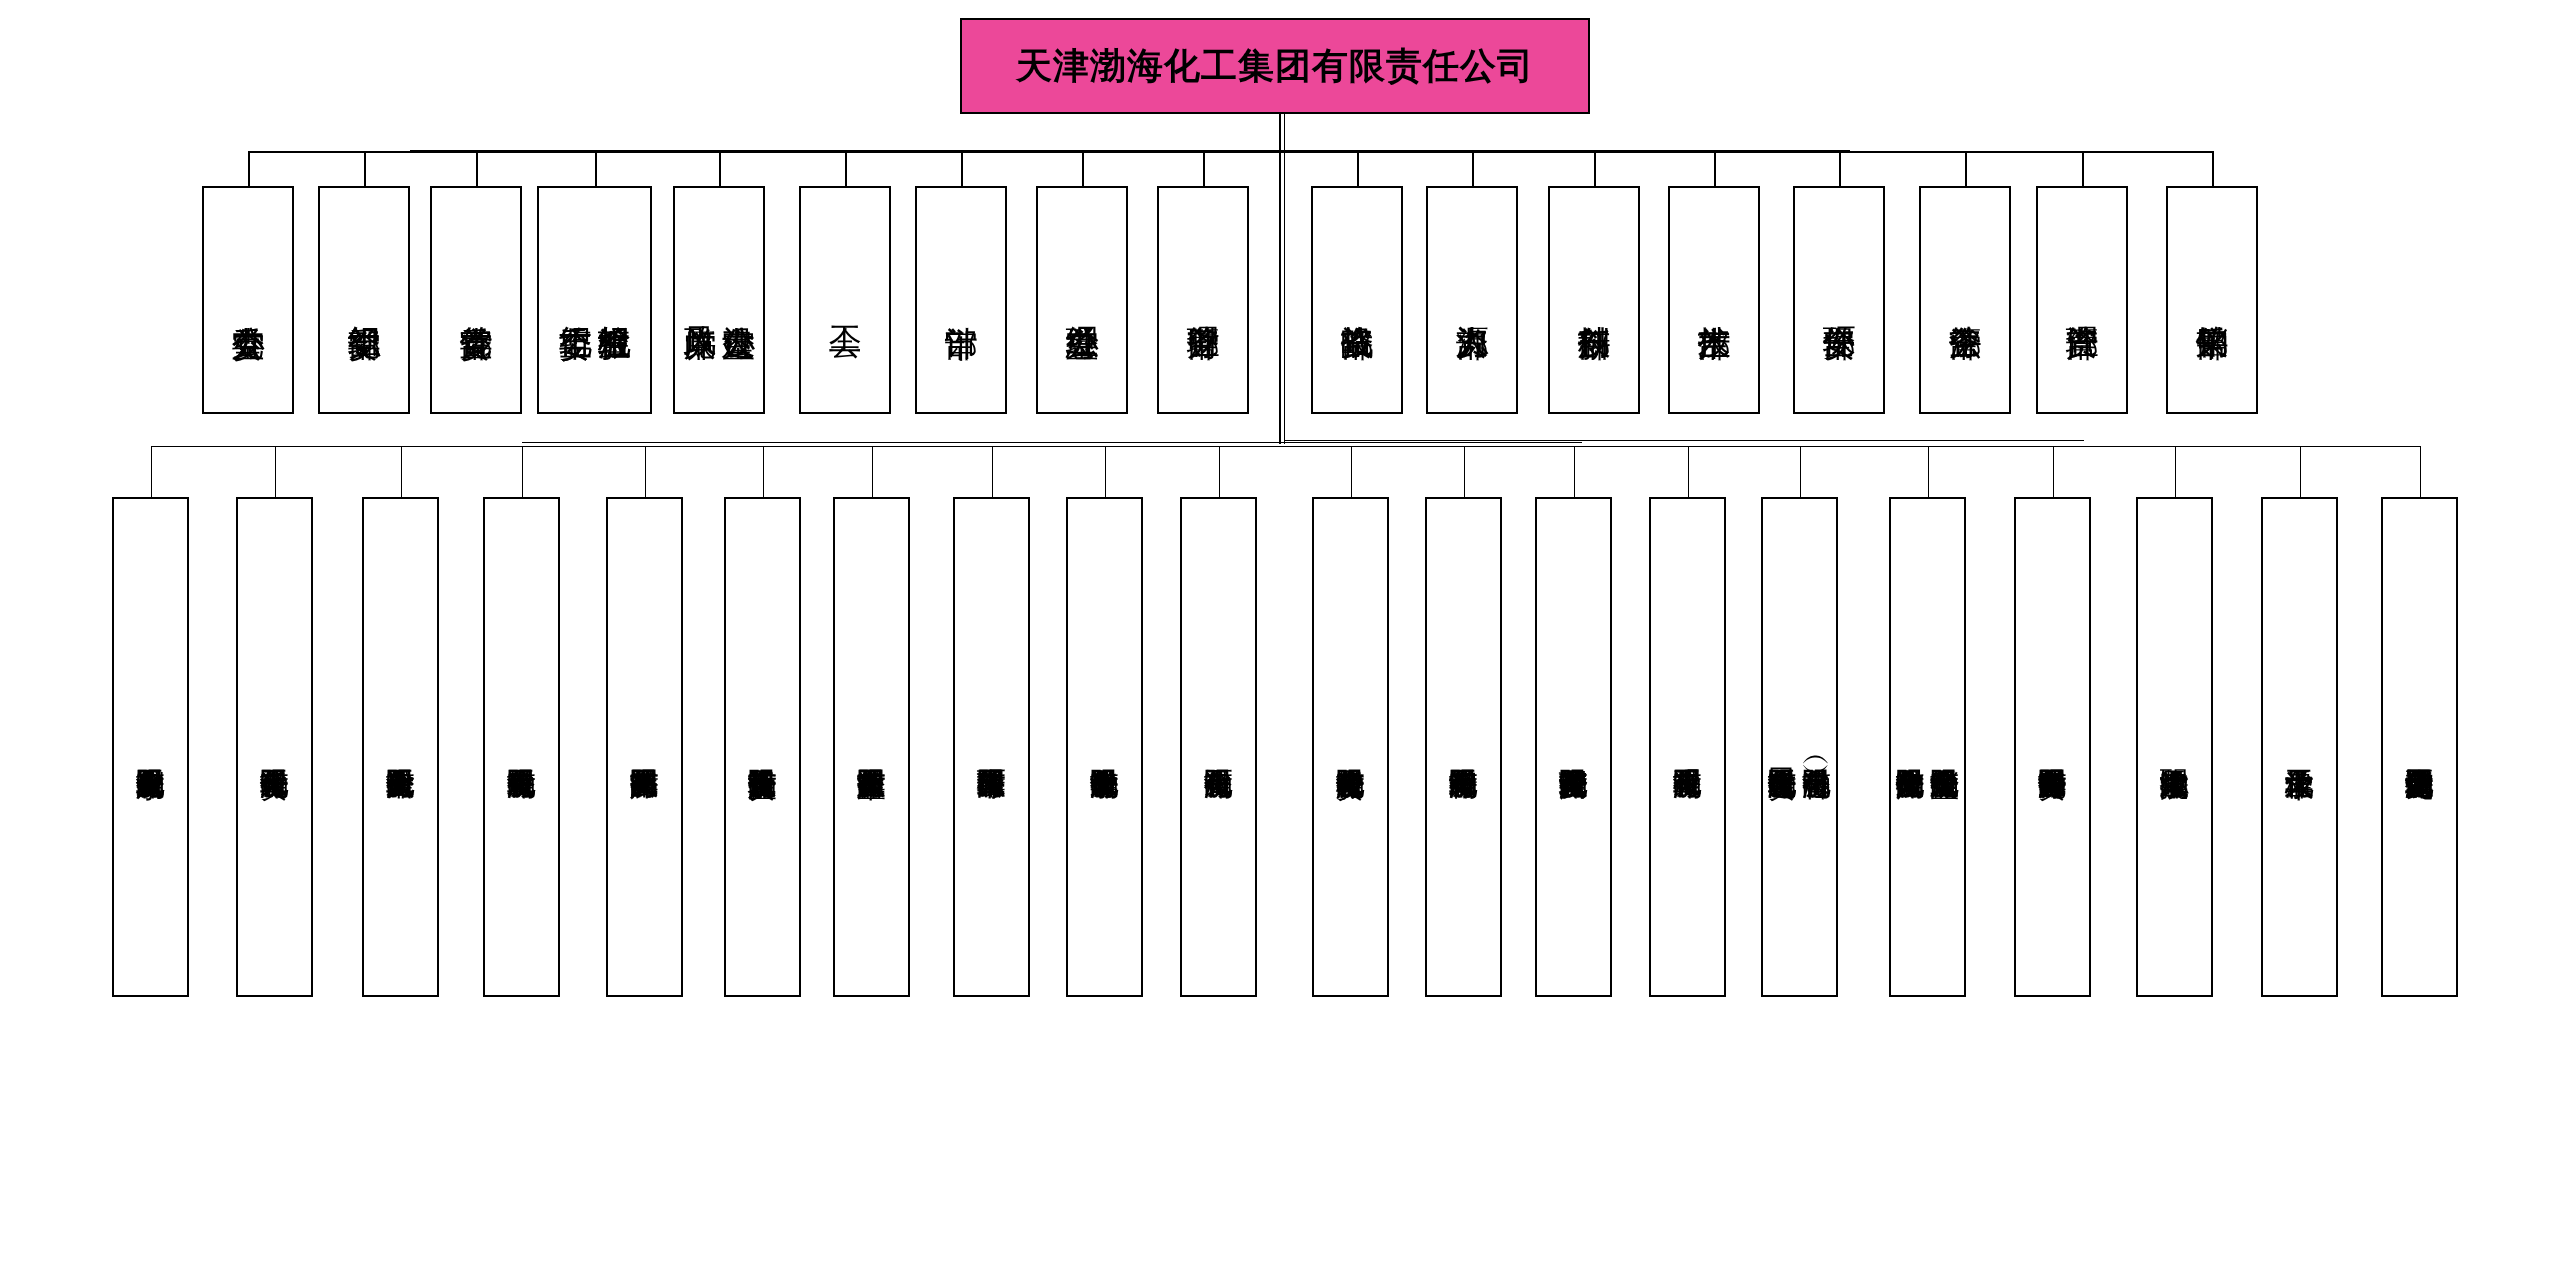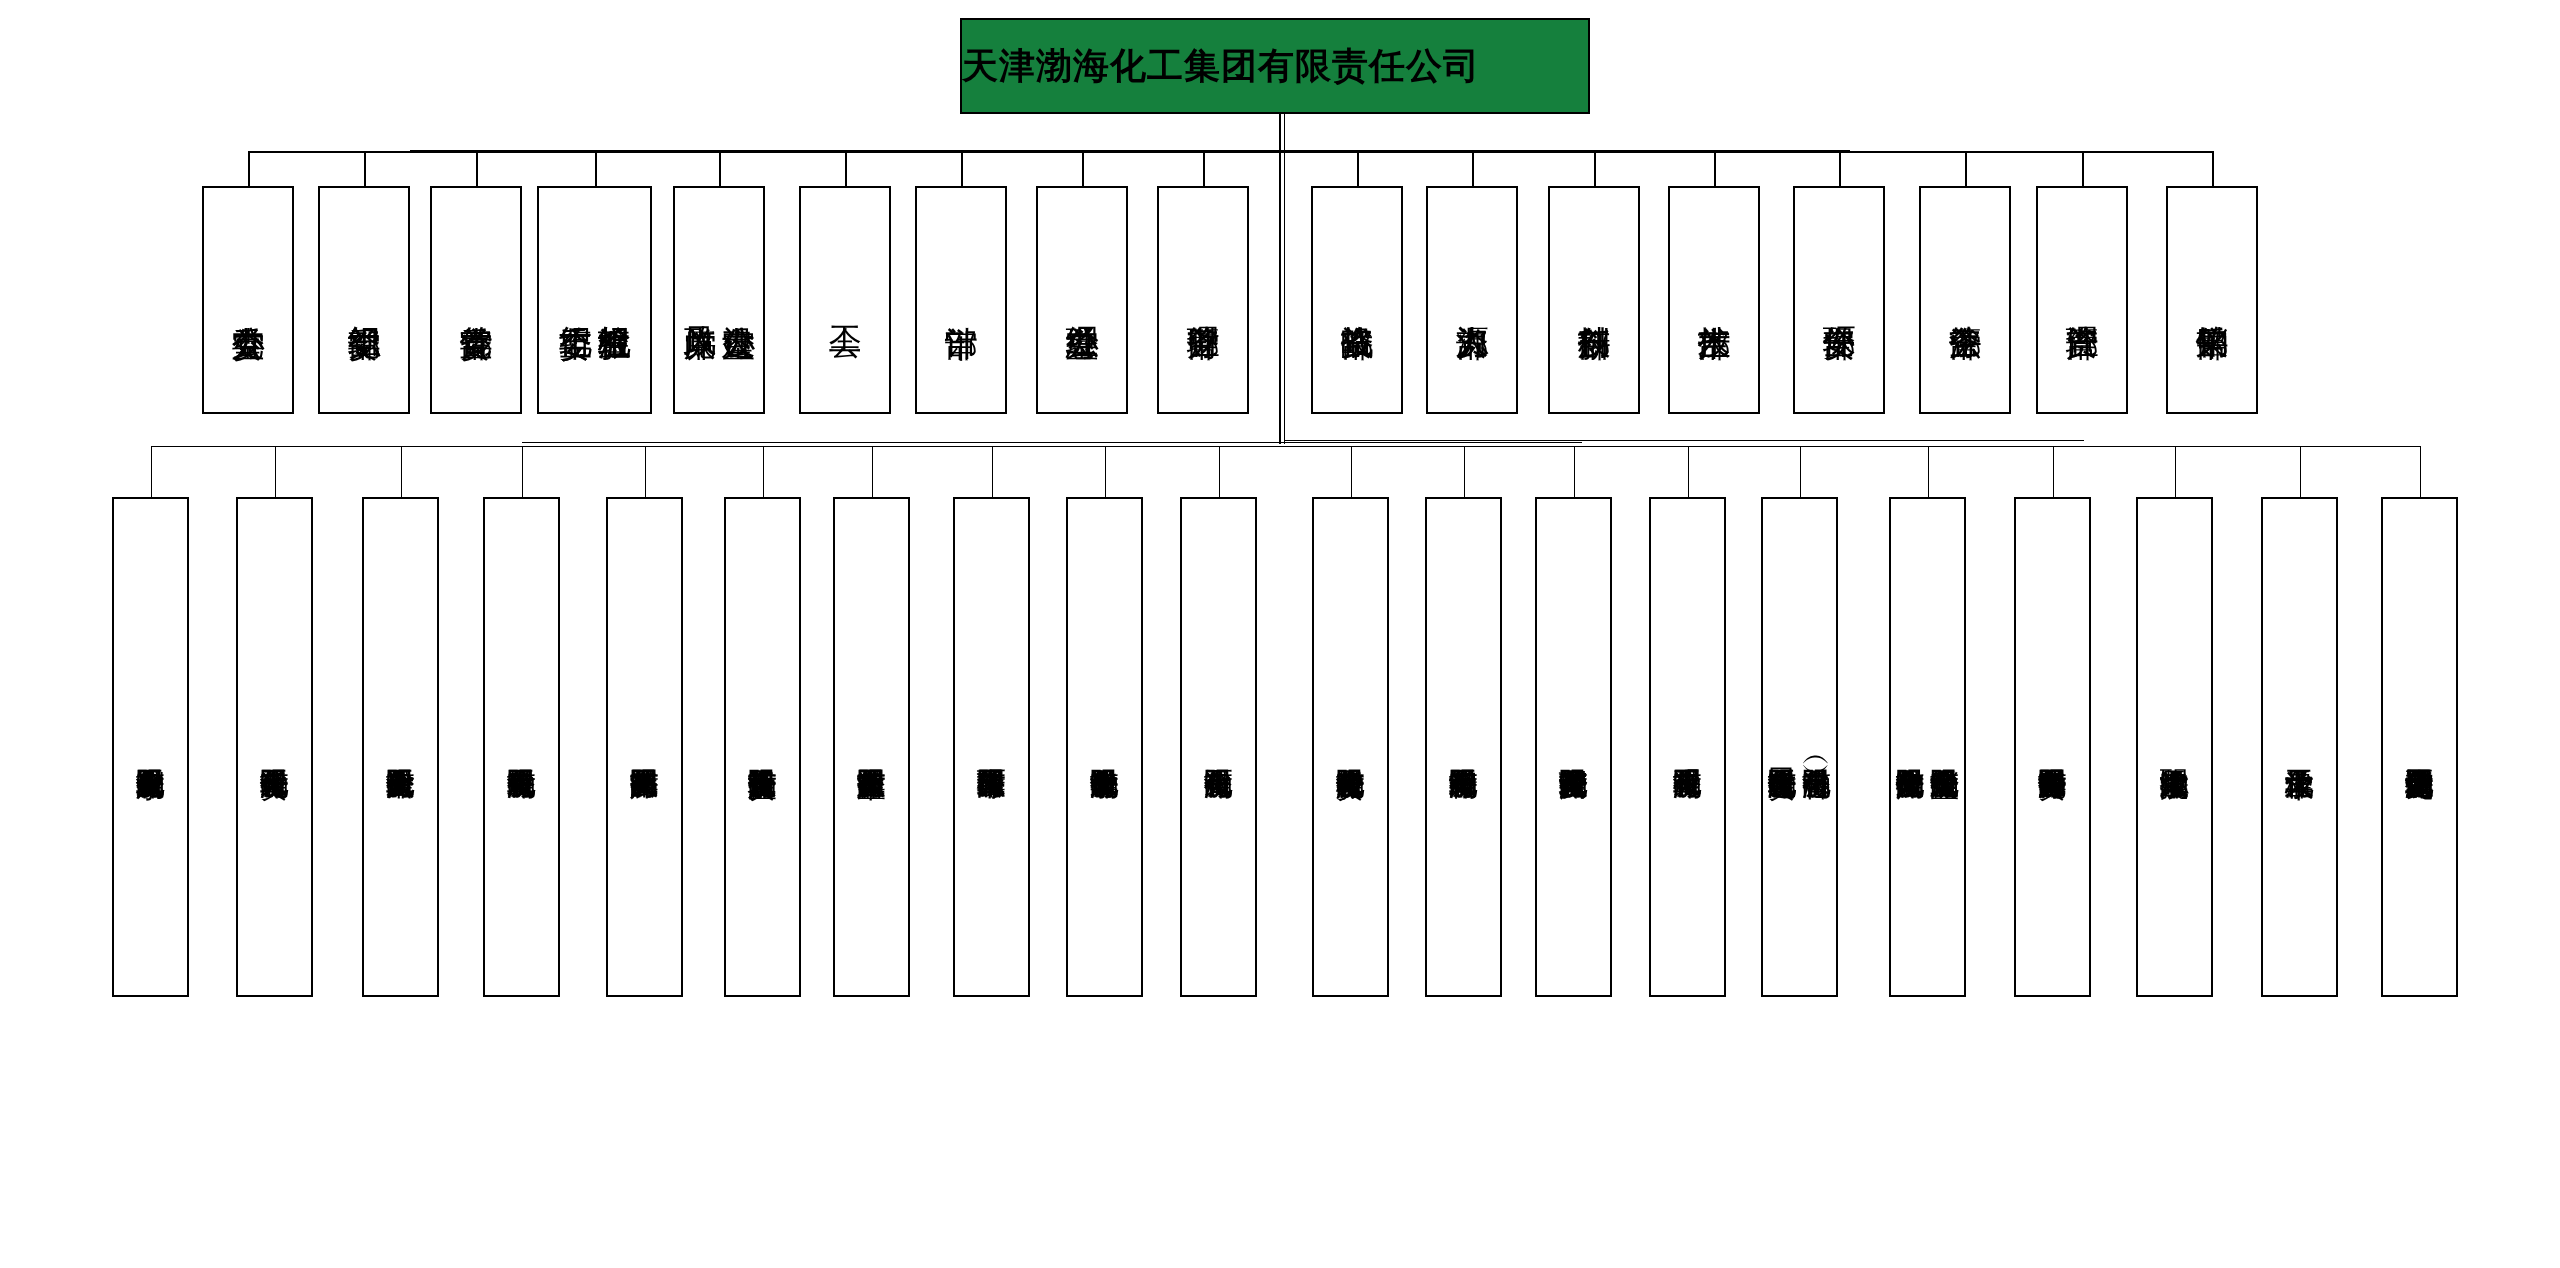--- a/index.html
+++ b/index.html
@@ -1,21 +1,21 @@
 <!DOCTYPE html>
 <html><head>
   <meta charset="utf-8">
   <style>
     html, body { margin: 0; padding: 0; background: #ffffff; }
     body { width: 2560px; height: 1268px; position: relative; overflow: hidden;
            font-family: "DejaVu Sans", "Liberation Sans", sans-serif; color: #000; }
     .canvas { position: absolute; left: 0; top: 0; width: 2560px; height: 1268px; }
     .root-box { position: absolute; left: 960px; top: 18px; width: 630px; height: 96px;
                 border: 2px solid #000; box-sizing: border-box; display: flex;
-                align-items: center; background: #15803d; }
+                align-items: center; justify-content: center; background: #ec4899; }
     .root-title { font-size: 36px; font-weight: bold; letter-spacing: 1px; }
     .box { position: absolute; border: 2.5px solid #000; box-sizing: border-box; background: #fff;
            display: flex; align-items: center; justify-content: center; }
     .dept { top: 186px; height: 228px; }
     .sub { top: 497px; height: 500px; }
     .vtext { writing-mode: vertical-lr; text-orientation: upright; line-height: 1.05;
              white-space: pre-line; }
     .dept .vtext { font-size: 33px; }
     .sub .vtext { font-size: 29px; }
     .multi { display: flex; flex-direction: row; gap: 4px; align-items: center; }

